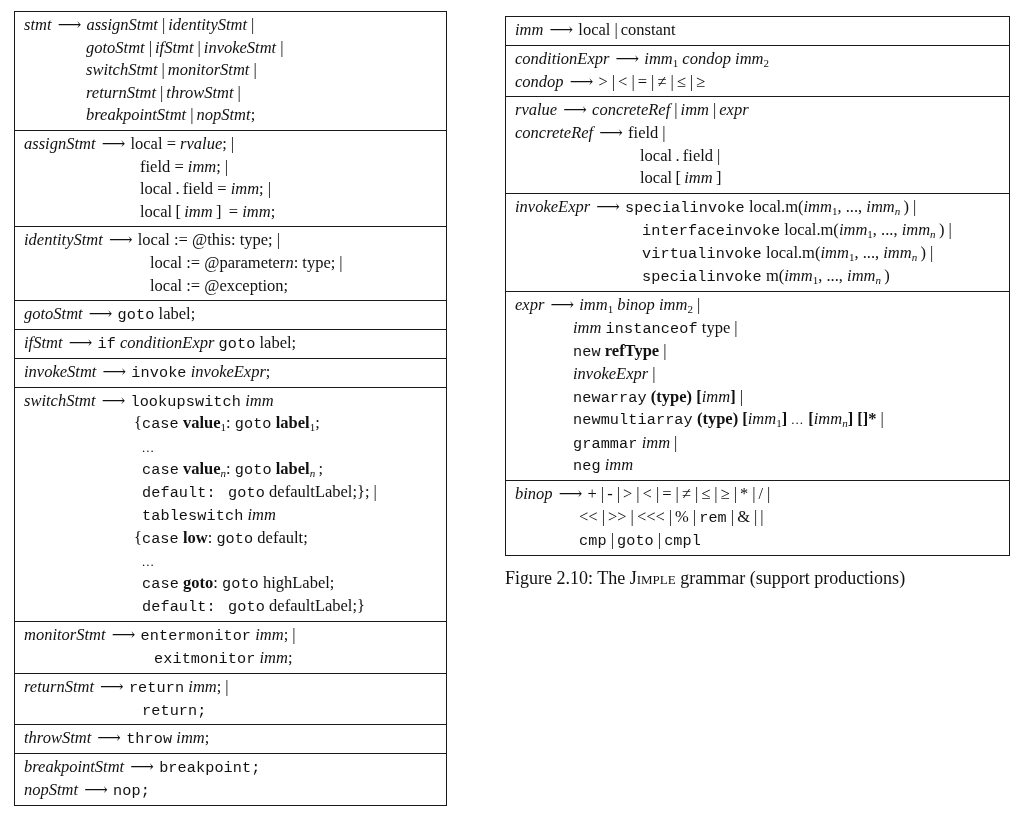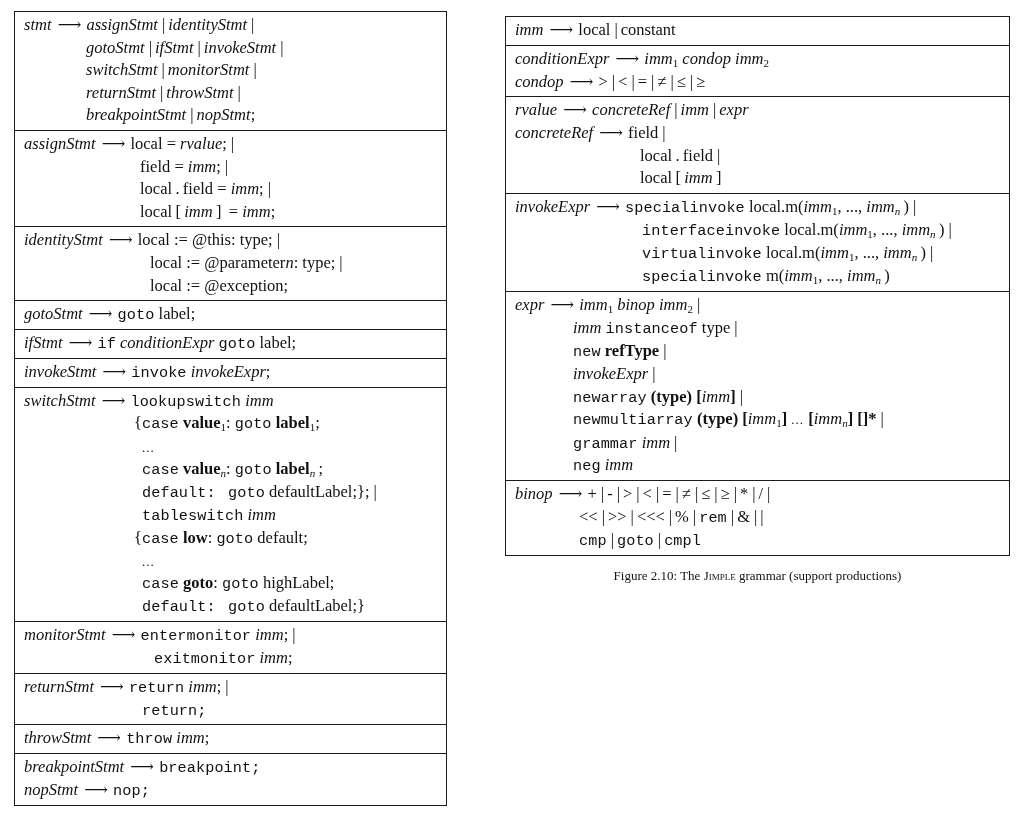--- a/index.html
+++ b/index.html
@@ -52,22 +52,21 @@
   .arrow{ font-style: normal; padding: 0 2px; letter-spacing: -1px; }
   .bar  { padding: 0 3px 0 4px; font-style: normal; }
   .sub  { font-size: 11px; vertical-align: -0.28em; font-style: italic; }
   .subn { font-size: 11px; vertical-align: -0.28em; font-style: normal; }
   .op   { font-style: normal; }
   .dots { letter-spacing: 1px; font-size: 13px; }
 
   
   .caption {
     position: absolute;
-    font-size: 13px;
-    text-align: center;
+    font-size: 18px;
     white-space: nowrap;
   }
   .caption .sc-word { font-variant: small-caps; }
   #caption-fig29 { left: 0; top: 795px; width: 460px; margin-top: 36px; }
   #caption-fig210 { left: 505px; top: 568px; width: 505px; }
 </style>
 </head>
 <body>
 
 <div class="page">

